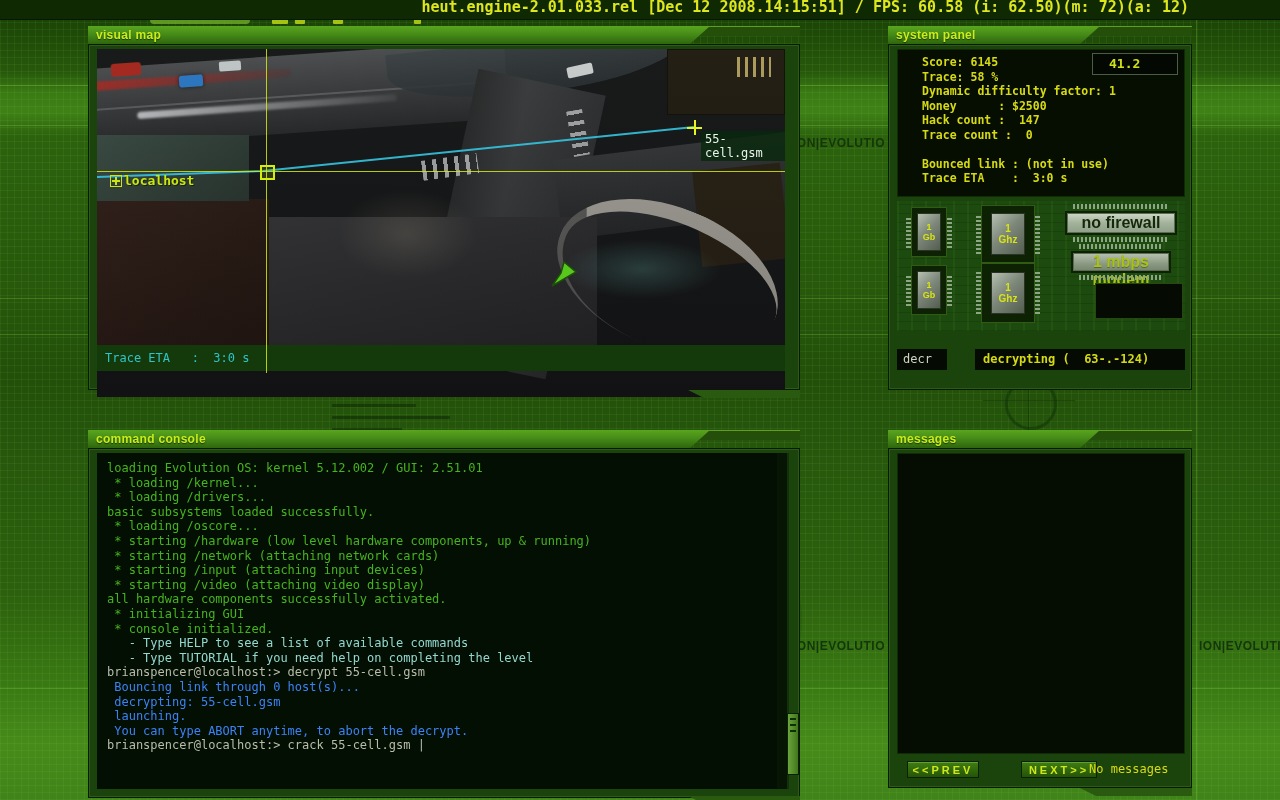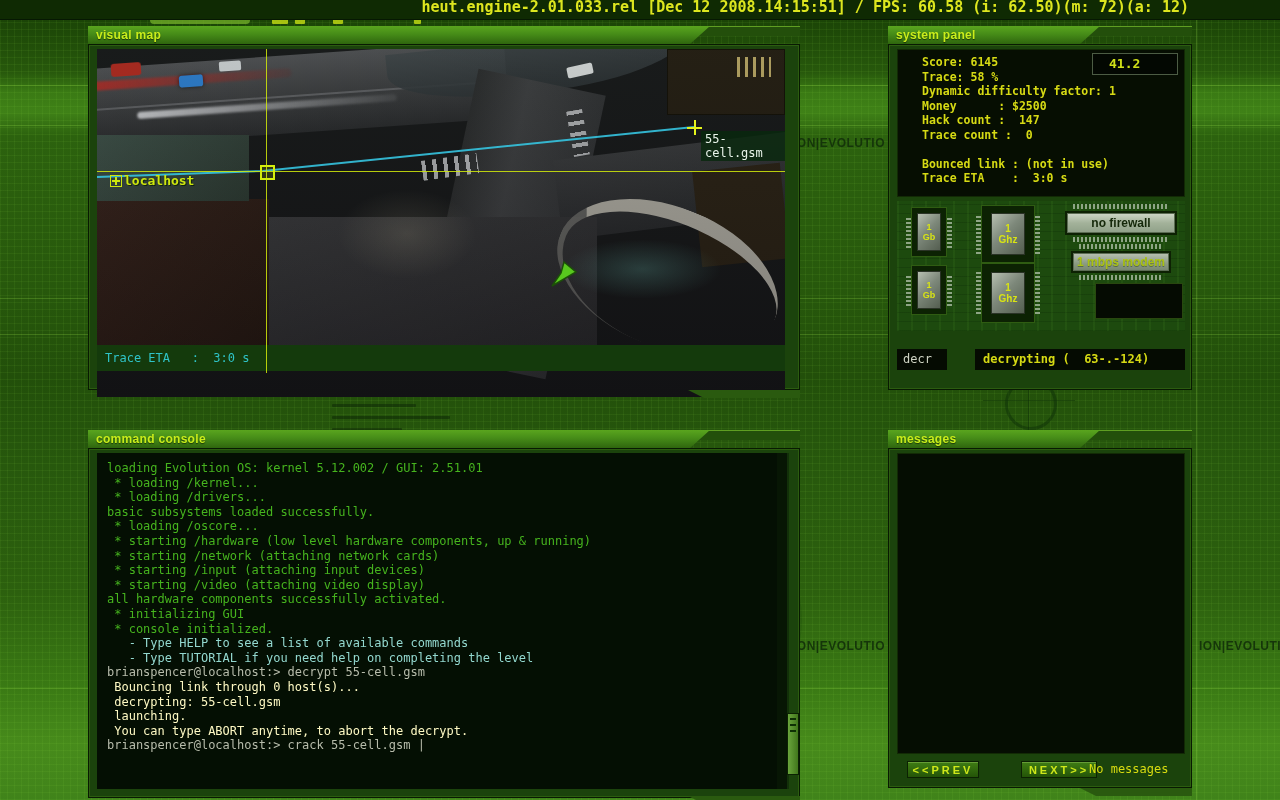--- a/index.html
+++ b/index.html
@@ -91,39 +91,39 @@
   .chip:before{left:-6px}.chip:after{right:-6px}
   .chip-inner{background:linear-gradient(135deg,#b6bfb0 0%,#7d887a 45%,#545e50 100%);border:1px solid #2a3326;
     text-align:center;color:#d8e414;font:bold 9px "Liberation Sans",sans-serif;display:flex;flex-direction:column;justify-content:center;}
   .chip.mem1{left:14px;top:6px;width:34px;height:48px;}
   .chip.mem2{left:14px;top:64px;width:34px;height:48px;}
   .chip.cpu1{left:84px;top:4px;width:52px;height:56px;}
   .chip.cpu2{left:84px;top:62px;width:52px;height:58px;}
   .chip.mem1 .chip-inner,.chip.mem2 .chip-inner{width:22px;height:36px;}
   .chip.cpu1 .chip-inner,.chip.cpu2 .chip-inner{width:32px;height:40px;font-size:10px;}
   .hw-btn{position:absolute;border:2px solid #0d2103;background:linear-gradient(180deg,#cfd8c8 0%,#a3b29a 50%,#8fa088 100%);
-    box-shadow:inset 0 0 0 1px #5c6c54;text-align:center;font-weight:bold;font-size:12px;box-sizing:border-box;}
+    box-shadow:inset 0 0 0 1px #5c6c54;text-align:center;font-weight:bold;font-size:16px;box-sizing:border-box;}
   .hw-btn:before,.hw-btn:after{content:"";position:absolute;left:6px;right:6px;height:5px;
     background:repeating-linear-gradient(90deg,#8ea585 0 2px,transparent 2px 4px);}
   .hw-btn:before{top:-9px}.hw-btn:after{bottom:-9px}
   #fw-btn{left:168px;top:10px;width:112px;height:24px;color:#15280a;line-height:20px;}
   #modem-btn{left:174px;top:50px;width:100px;height:22px;color:#aac214;line-height:18px;background:linear-gradient(180deg,#b9c2b2 0%,#8a9a82 60%,#76866e 100%);text-shadow:0 1px 0 rgba(20,40,10,.4);}
   #hw-blackbox{position:absolute;left:198px;top:82px;width:86px;height:34px;background:#050b02;border:1px solid #29480f;}
   #decr-cmd{position:absolute;left:8px;top:304px;width:50px;height:21px;background:#050b02;color:#cfd4c4;
     font:12px "DejaVu Sans Mono","Liberation Mono",monospace;line-height:21px;padding-left:6px;box-sizing:border-box;}
   #decr-status{position:absolute;left:86px;top:304px;width:210px;height:21px;background:#050b02;color:#d6da14;
     font:bold 12px "DejaVu Sans Mono","Liberation Mono",monospace;line-height:21px;padding-left:8px;box-sizing:border-box;}
 
   
   #console-panel{left:88px;top:430px;width:712px;height:368px;}
   #console-panel .phdr{width:622px;}
   #console-area{position:absolute;left:8px;top:4px;width:690px;height:336px;background:#040f03;overflow:hidden;
     padding:8px 10px;box-sizing:border-box;}
   .cline{white-space:pre;font:12px "DejaVu Sans Mono","Liberation Mono",monospace;line-height:14.6px;}
-  .c-green{color:#46b41e}.c-cyan{color:#93d8cf}.c-grey{color:#b7bcab}.c-yellow{color:#fef9c3}
+  .c-green{color:#46b41e}.c-cyan{color:#93d8cf}.c-grey{color:#b7bcab}.c-yellow{color:#3b82f6}
   #scroll-track{position:absolute;right:10px;top:4px;width:12px;height:336px;background:rgba(10,30,5,.5);}
   #scroll-thumb{position:absolute;right:0;top:264px;width:12px;height:62px;background:linear-gradient(90deg,#6aa53c,#41761c);
     border:1px solid #0c2203;box-sizing:border-box;}
   #scroll-thumb i{display:block;margin:4px auto 0;width:6px;height:2px;background:#0f3005;}
 
   
   #msg-panel{left:888px;top:430px;width:304px;height:358px;}
   #msg-panel .phdr{width:212px;}
   #msg-area{position:absolute;left:8px;top:4px;width:288px;height:301px;background:#050d02;border:1px solid #122a05;box-sizing:border-box;}
   .msg-btn{position:absolute;height:17px;background:linear-gradient(180deg,#3f7d14,#245408);border:1px solid #0c2203;

